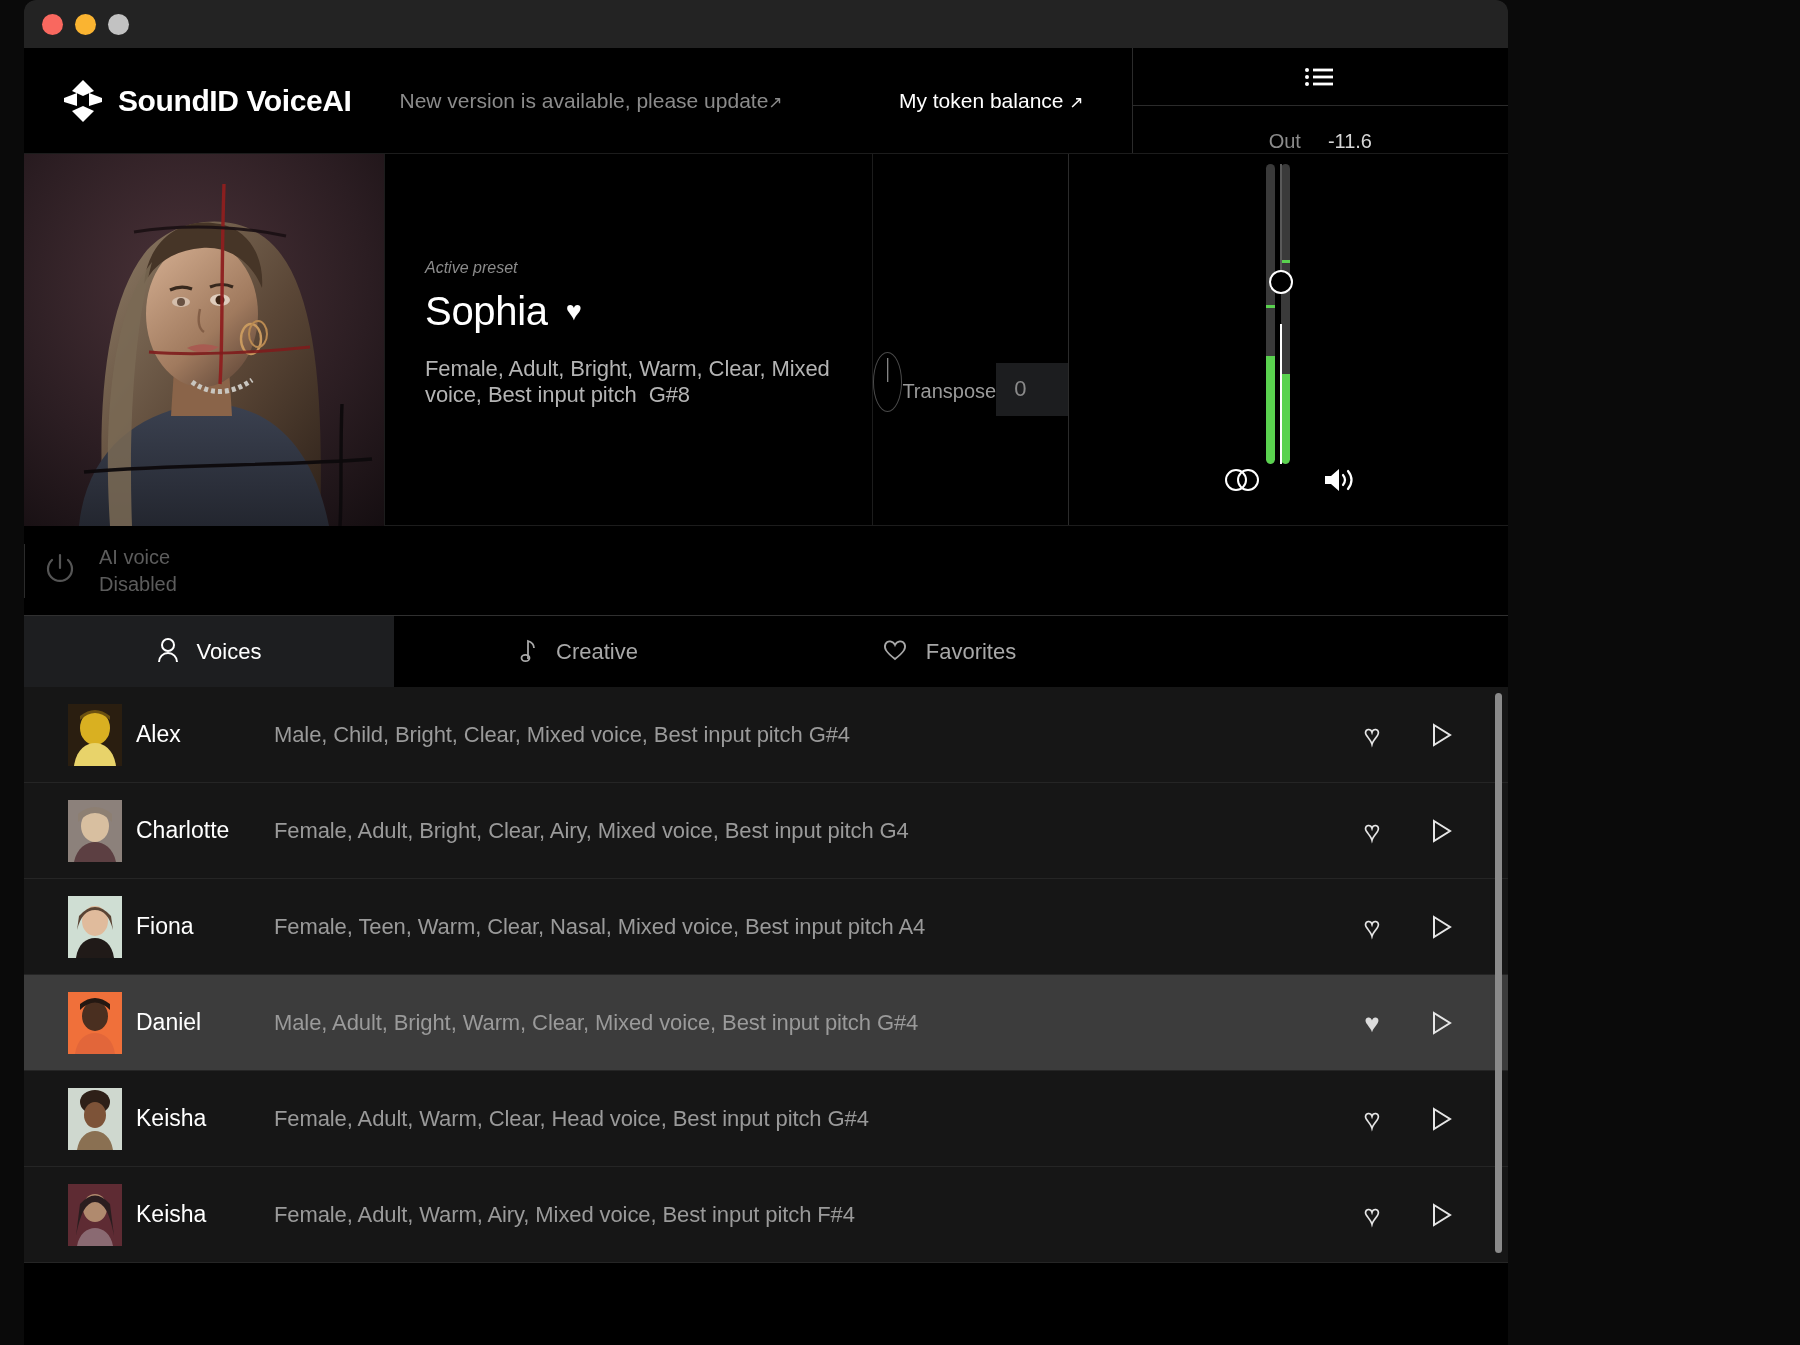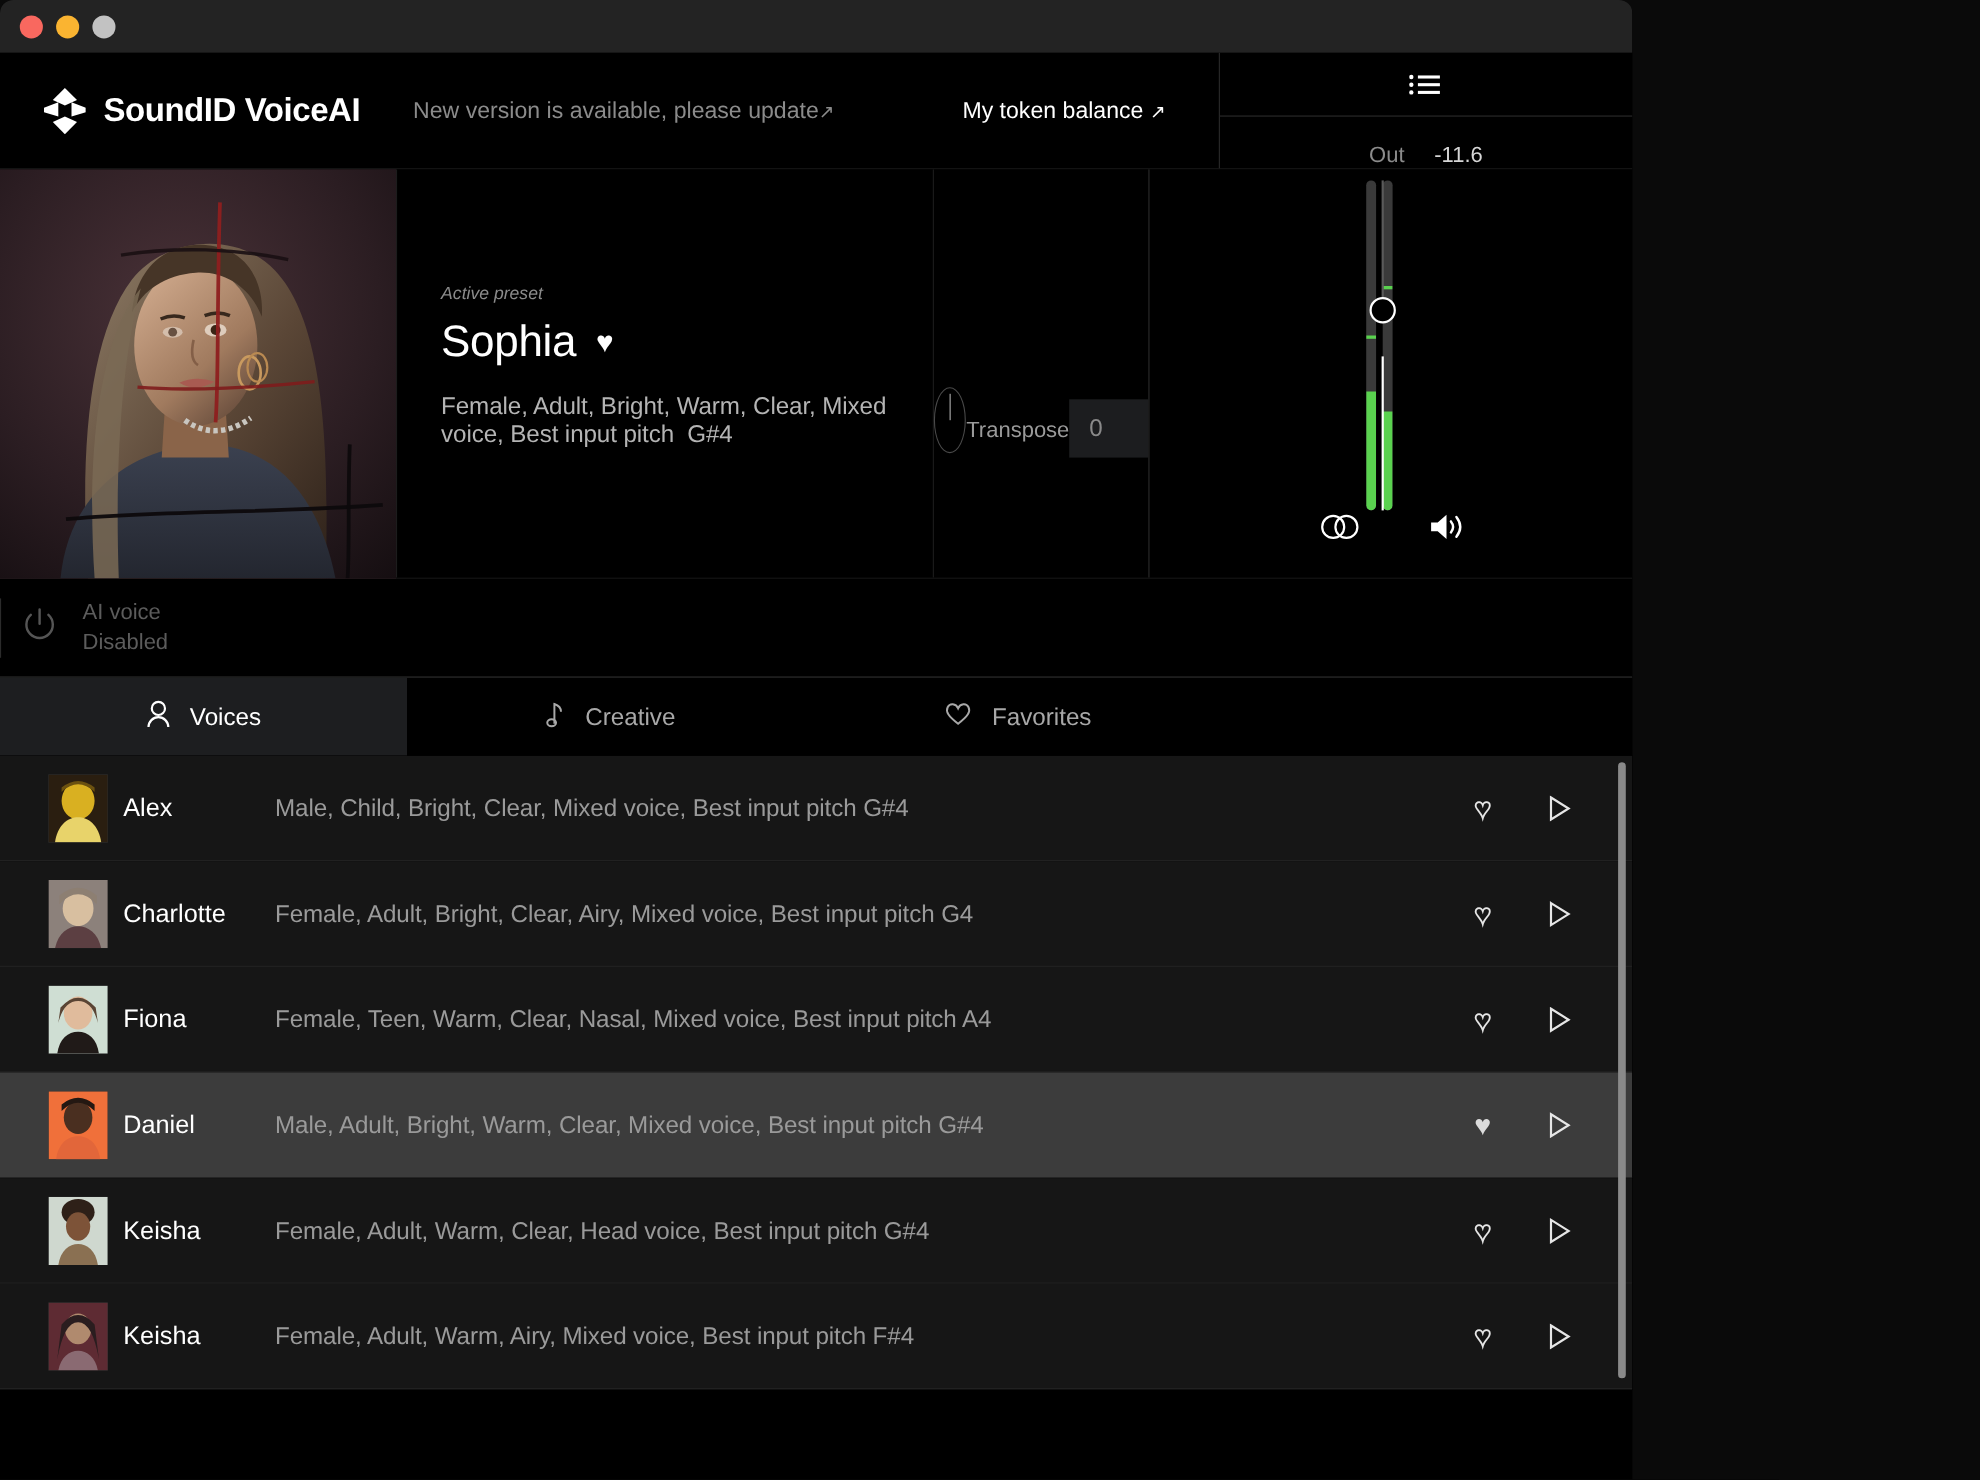--- a/index.html
+++ b/index.html
@@ -8,20 +8,21 @@
     background: #0a0a0a;
     font-family: "Liberation Sans", sans-serif;
     overflow: hidden;
   }
   .app {
     position: relative;
     width: 1484px; height: 1345px;
     background: #000;
     border-radius: 12px 12px 0 0;
     overflow: hidden;
+    margin-left: 24px;
   }
 
   
   .titlebar {
     height: 48px;
     background: #232323;
     display: flex; align-items: center;
     padding-left: 18px;
     gap: 12px;
   }
@@ -400,21 +401,21 @@
       </svg>
     </div>
 
     <div class="preset-info">
       <div class="active-preset-label">Active preset</div>
       <div class="preset-name-row">
         <span class="preset-name">Sophia</span>
         <span class="preset-heart">♥</span>
       </div>
       <div class="preset-desc">
-        <span>Female, Adult, Bright, Warm, Clear, Mixed voice, Best input pitch</span><span class="pitch">G#4</span>
+        <span>Female, Adult, Bright, Warm, Clear, Mixed voice, Best input pitch</span><span class="pitch">G#8</span>
       </div>
     </div>
 
     <div class="transpose-pane">
       <div class="knob"></div>
       <div class="transpose-label">Transpose</div>
       <div class="transpose-value">0</div>
     </div>
 
     <div class="output-pane">

